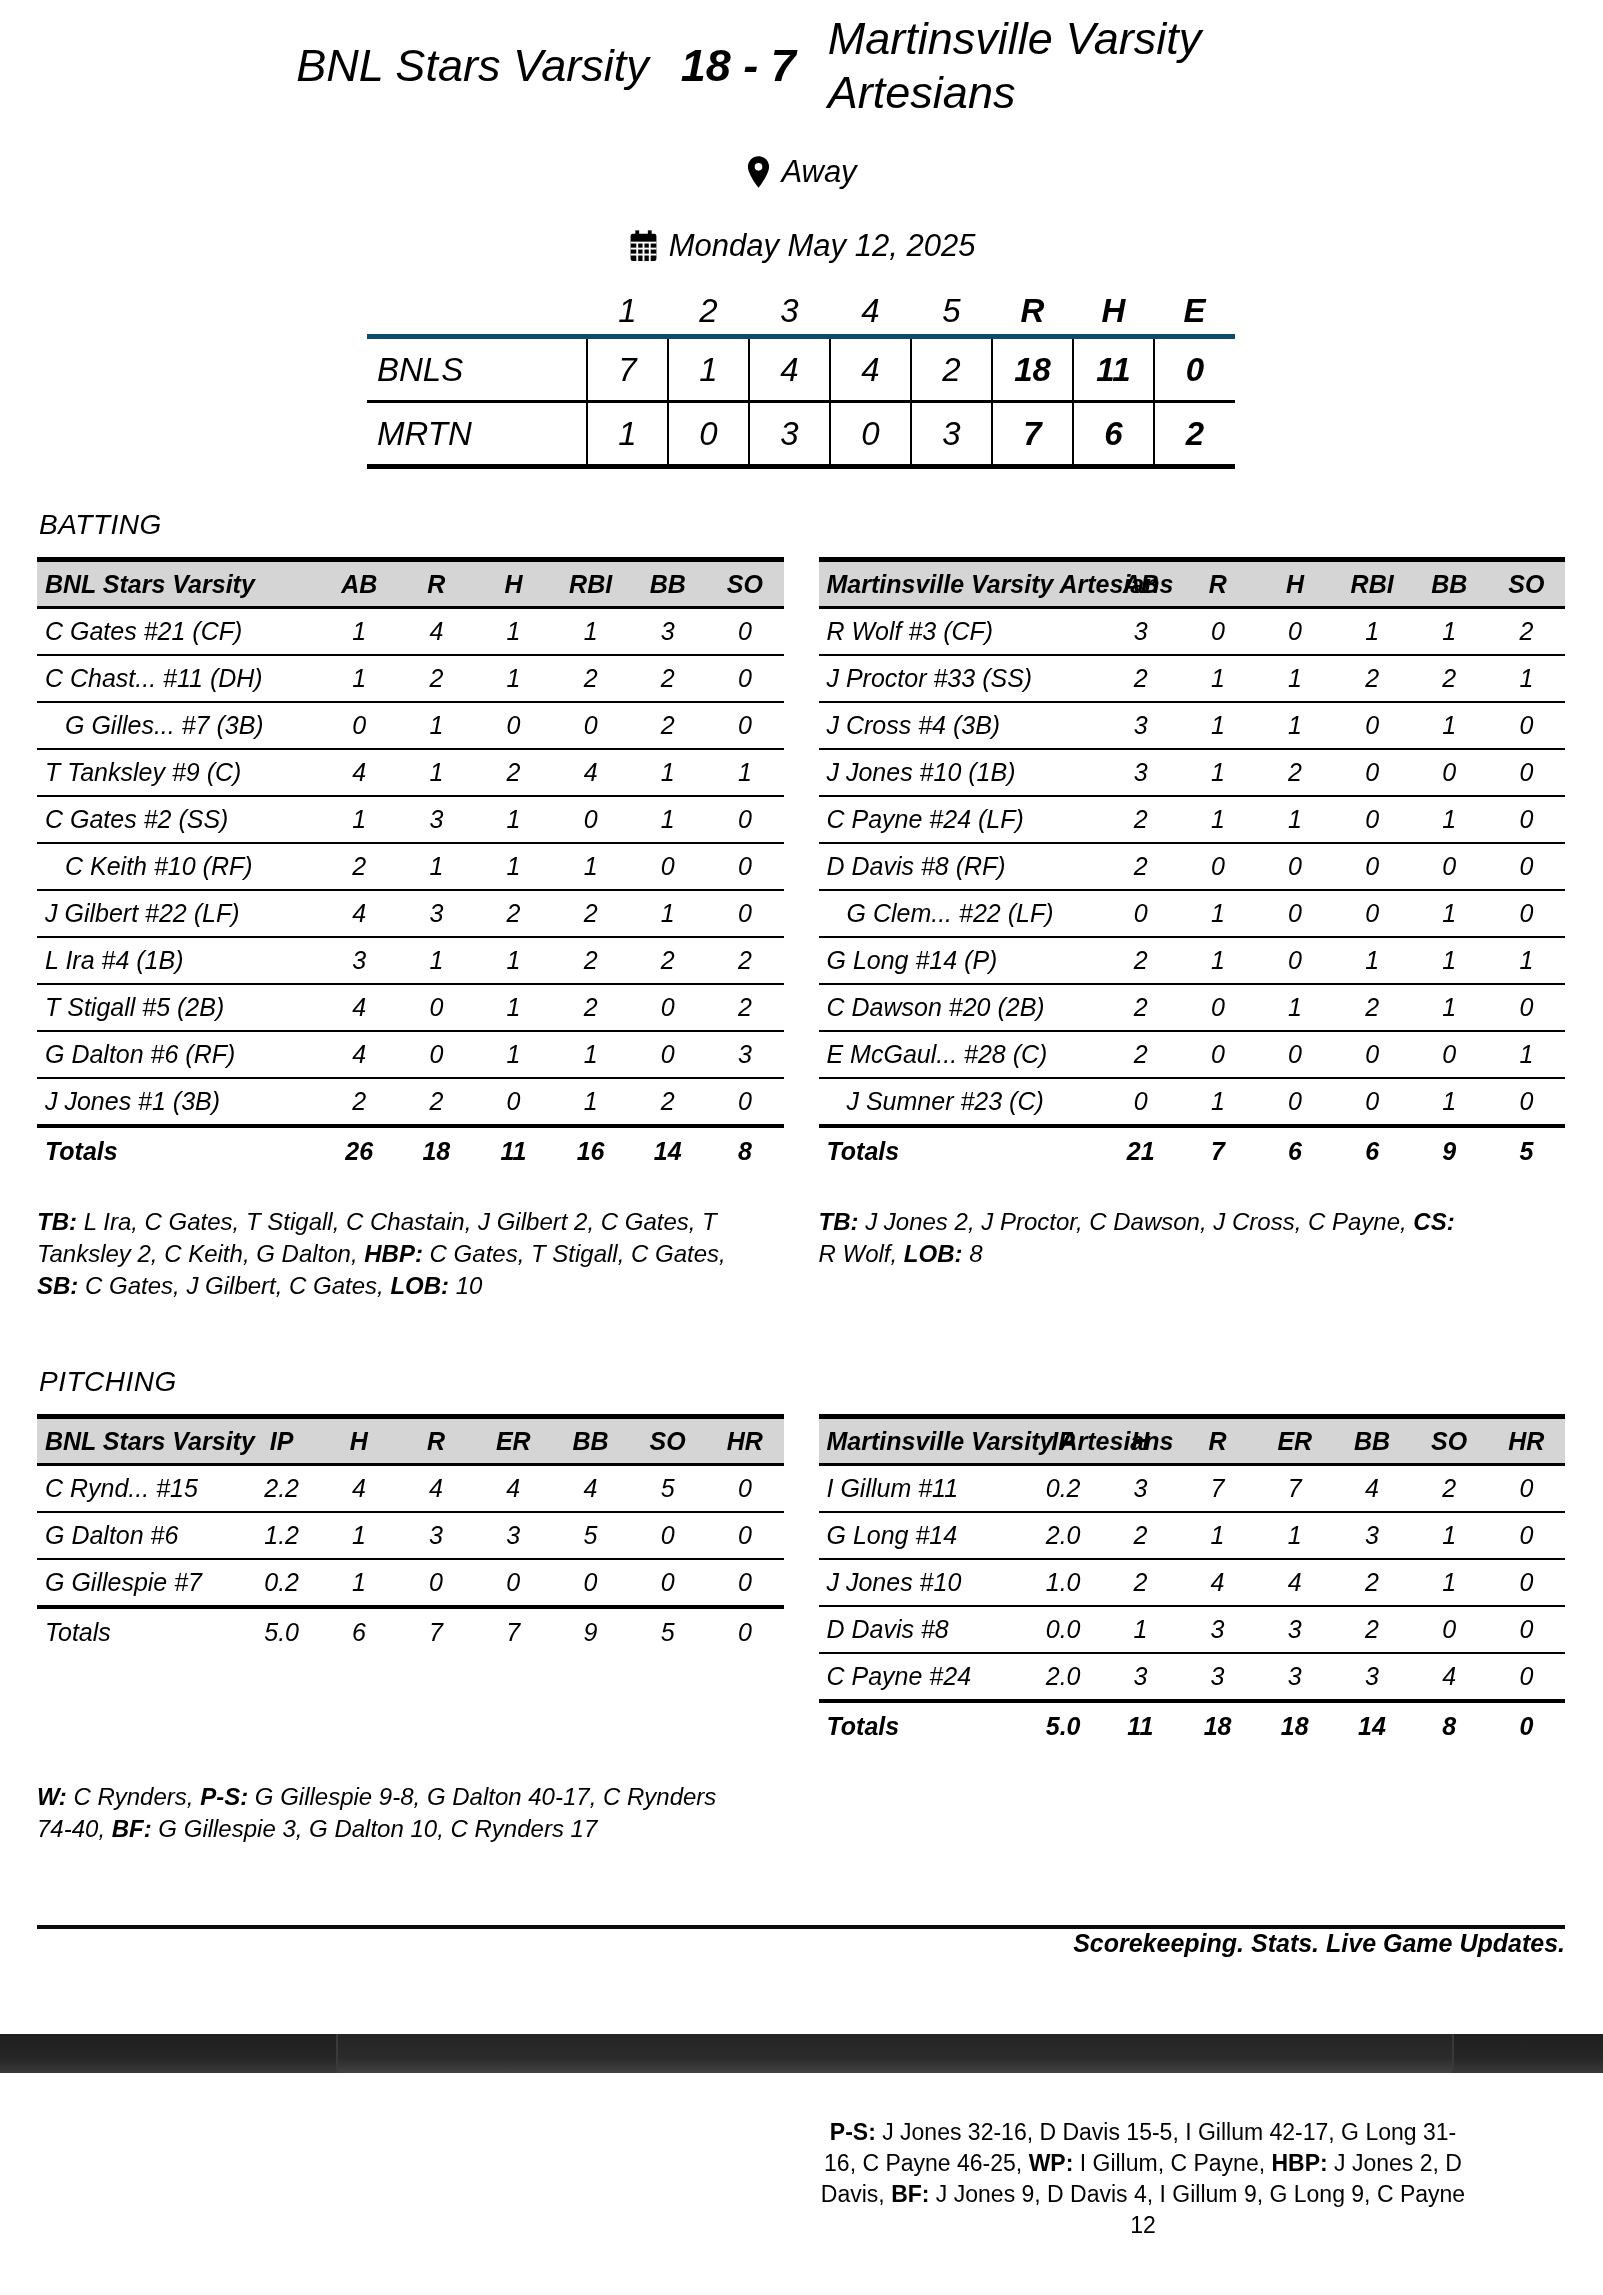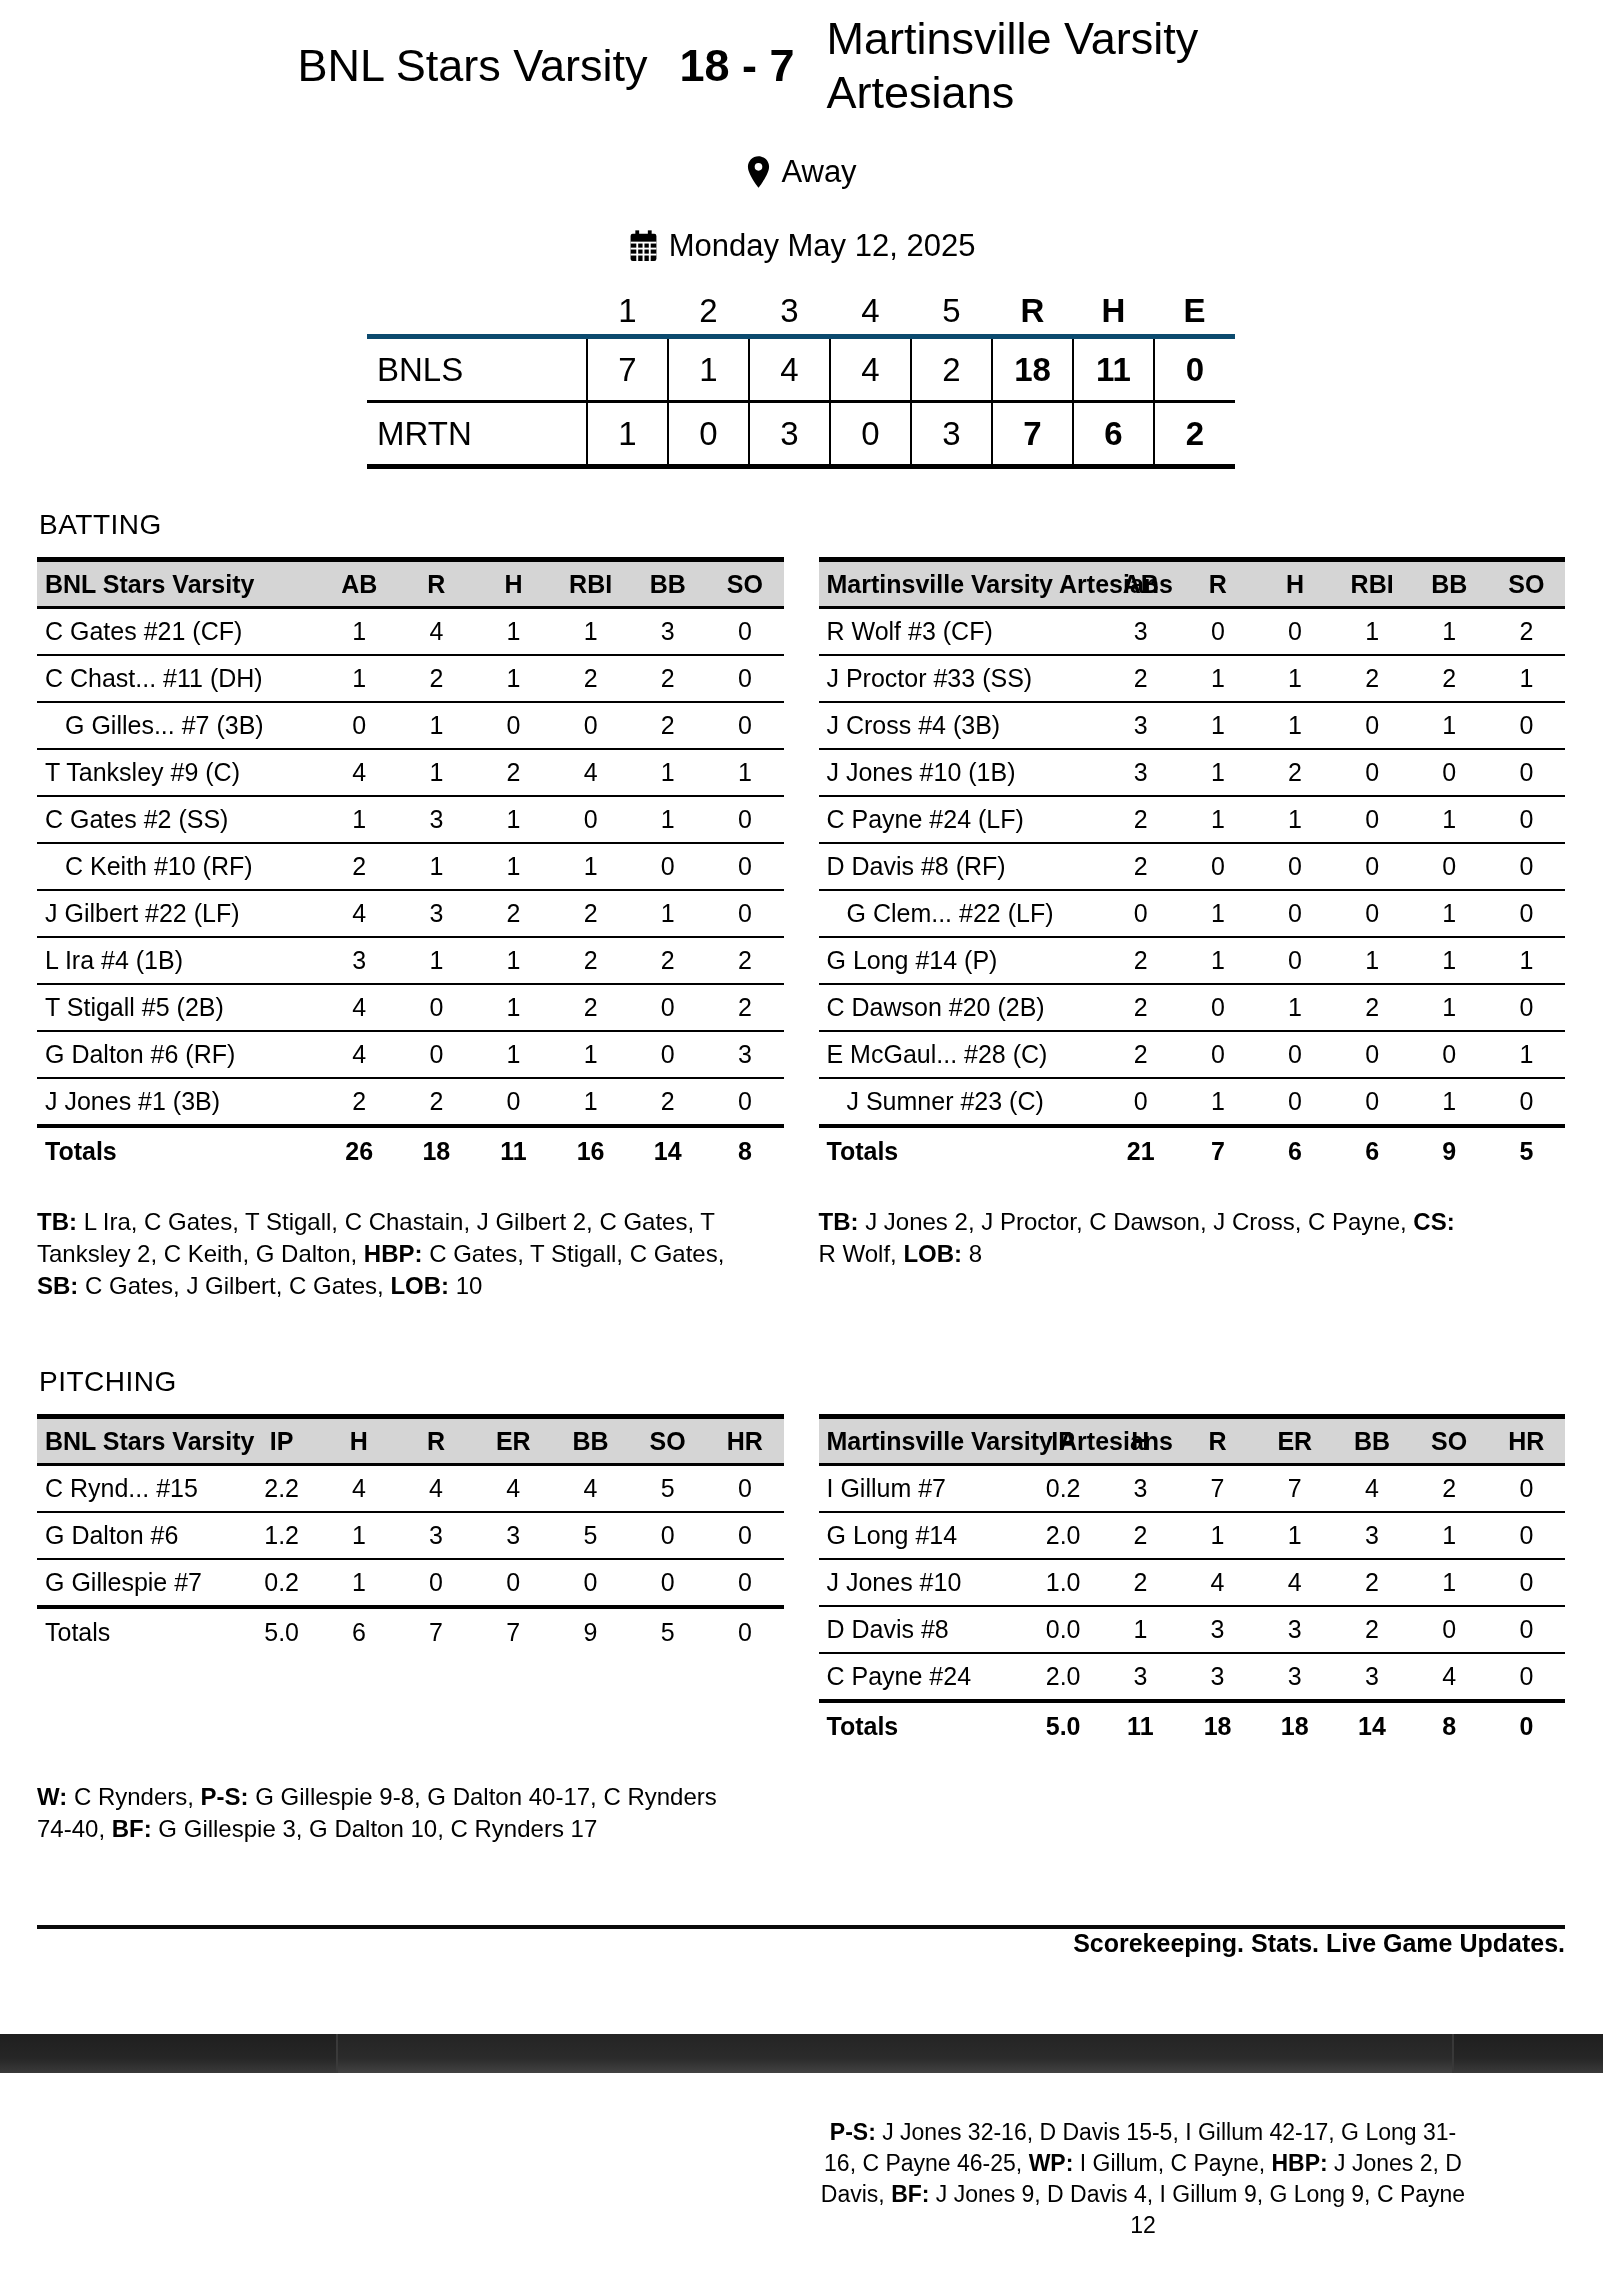--- a/index.html
+++ b/index.html
@@ -1,21 +1,21 @@
 <!DOCTYPE html>
 <html><head>
 <meta charset="utf-8">
 <style>
   html,body{margin:0;padding:0;background:#fff;}
   body{
     width:1603px;height:2295px;position:relative;overflow:hidden;
     font-family:"Liberation Sans","DejaVu Sans",sans-serif;color:#000;
     -webkit-font-smoothing:antialiased;
   }
-  .page{padding:0 38px 0 37px;}
+  .page{padding:0 38px 0 37px;font-style:italic;}
 
   
   .title-row{
     display:flex;align-items:center;justify-content:center;
     gap:32px;margin-top:12px;
   }
   .team-name{font-size:45px;font-weight:400;line-height:1.2;margin:0;}
   .team-name.home{max-width:478px;}
   .score{font-size:45px;font-weight:700;white-space:nowrap;}
   .meta-row{
@@ -539,21 +539,21 @@
               <th>H</th>
               <th>R</th>
               <th>ER</th>
               <th>BB</th>
               <th>SO</th>
               <th>HR</th>
             </tr>
           </thead>
           <tbody>
             <tr>
-              <td class="name">I Gillum #7</td>
+              <td class="name">I Gillum #11</td>
               <td>0.2</td>
               <td>3</td>
               <td>7</td>
               <td>7</td>
               <td>4</td>
               <td>2</td>
               <td>0</td>
             </tr>
             <tr>
               <td class="name">G Long #14</td>

